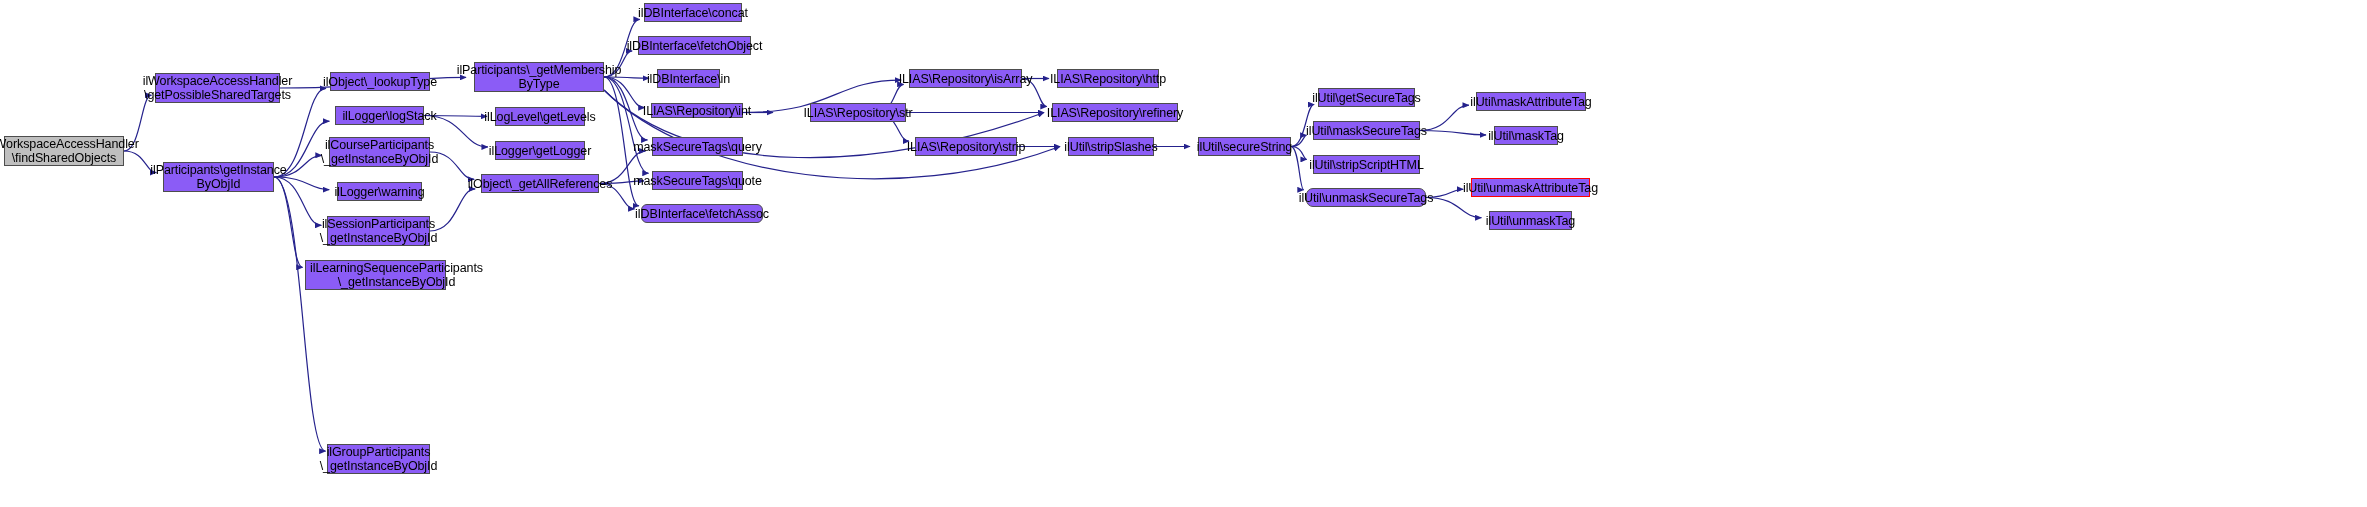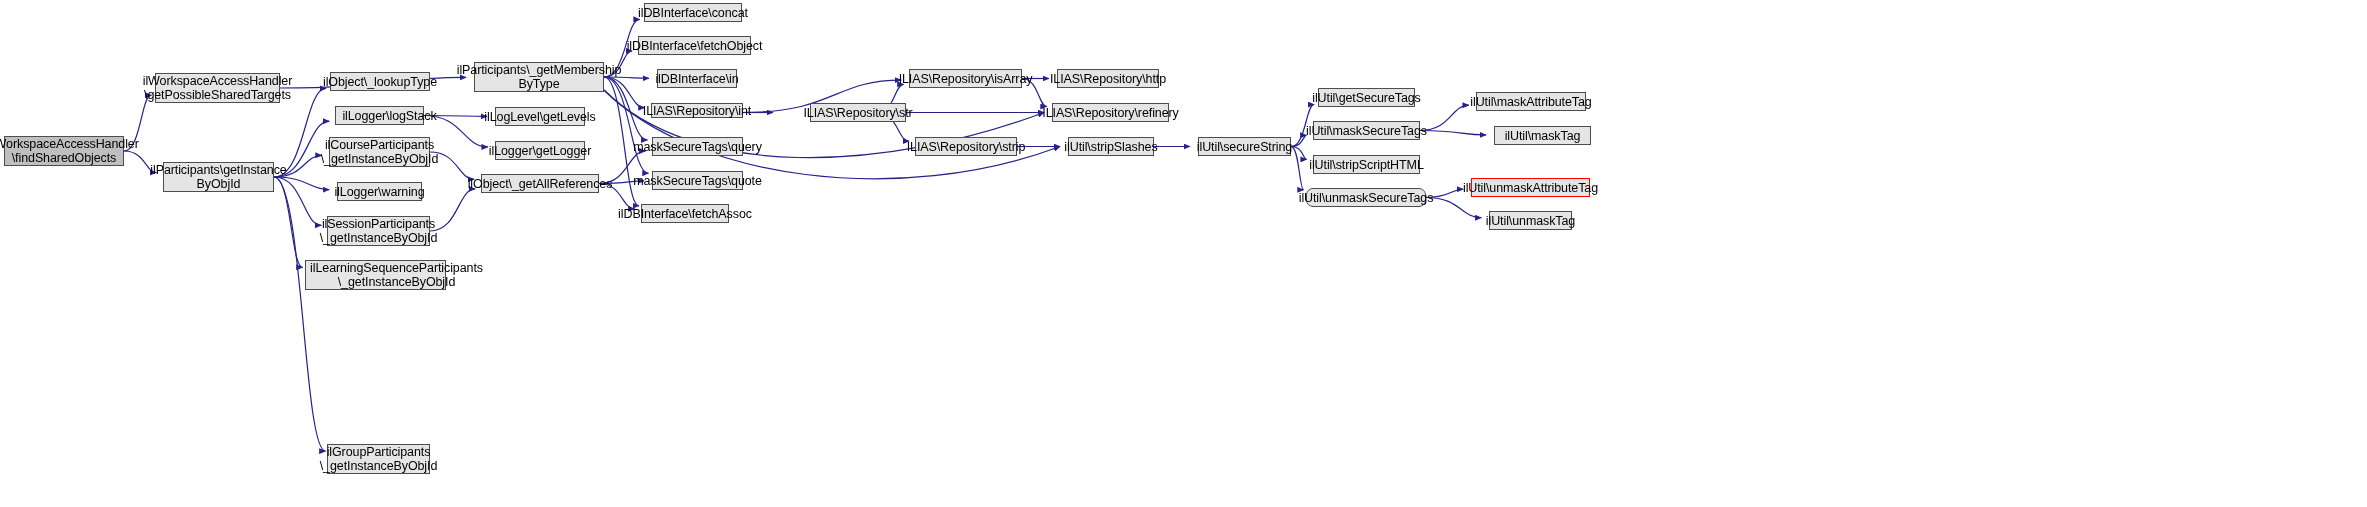--- a/index.html
+++ b/index.html
@@ -19,21 +19,21 @@
     position: absolute;
     left: 0;
     top: 0;
     width: 2367px;
     height: 507px;
     pointer-events: none;
   }
   .node {
     position: absolute;
     box-sizing: border-box;
-    background: #e5e5e5;
+    background: #8b5cf6;
     border: 1px solid #000000;
     display: flex;
     align-items: center;
     justify-content: center;
     text-align: center;
     color: #000000;
     font-size: 12.5px;
     line-height: 14px;
     white-space: pre-line;
     letter-spacing: -0.1px;
@@ -124,34 +124,34 @@
 \_getInstanceByObjId</div>
       <div class="node thick" style="left: 327px; top: 444px; width: 103px; height: 30px;">ilGroupParticipants
 \_getInstanceByObjId</div>
       <div class="node thick" style="left: 474px; top: 62px; width: 130px; height: 30px;">ilParticipants\_getMembership
 ByType</div>
       <div class="node thick" style="left: 495px; top: 107px; width: 90px; height: 19px;">ilLogLevel\getLevels</div>
       <div class="node thick" style="left: 495px; top: 141px; width: 90px; height: 19px;">ilLogger\getLogger</div>
       <div class="node thick" style="left: 481px; top: 174px; width: 118px; height: 19px;">ilObject\_getAllReferences</div>
       <div class="node thick" style="left: 644px; top: 3px; width: 98px; height: 19px;">ilDBInterface\concat</div>
       <div class="node thick" style="left: 638px; top: 36px; width: 113px; height: 19px;">ilDBInterface\fetchObject</div>
-      <div class="node thick" style="left: 657px; top: 69px; width: 80px; height: 19px;">ilDBInterface\in</div>
+      <div class="node thick" style="left: 657px; top: 69px; width: 63px; height: 19px;">ilDBInterface\in</div>
       <div class="node thick" style="left: 651px; top: 103px; width: 92px; height: 15px;">ILIAS\Repository\int</div>
       <div class="node thick" style="left: 652px; top: 137px; width: 91px; height: 19px;">maskSecureTags\query</div>
       <div class="node thick" style="left: 652px; top: 171px; width: 91px; height: 19px;">maskSecureTags\quote</div>
-      <div class="node thick" style="left: 641px; top: 204px; width: 88px; height: 19px;">ilDBInterface\fetchAssoc</div>
+      <div class="node thick" style="left: 641px; top: 204px; width: 122px; height: 19px; border-radius: 6px;">ilDBInterface\fetchAssoc</div>
       <div class="node thick" style="left: 781px; top: 103px; width: 96px; height: 19px; margin-left: 29px;">ILIAS\Repository\str</div>
       <div class="node thick" style="left: 909px; top: 69px; width: 113px; height: 19px;">ILIAS\Repository\isArray</div>
       <div class="node thick" style="left: 915px; top: 137px; width: 102px; height: 19px;">ILIAS\Repository\strip</div>
       <div class="node thick" style="left: 1057px; top: 69px; width: 102px; height: 19px;">ILIAS\Repository\http</div>
-      <div class="node thick" style="left: 1052px; top: 103px; width: 117px; height: 19px;">ILIAS\Repository\refinery</div>
+      <div class="node thick" style="left: 1052px; top: 103px; width: 126px; height: 19px;">ILIAS\Repository\refinery</div>
       <div class="node thick" style="left: 1068px; top: 137px; width: 86px; height: 19px;">ilUtil\stripSlashes</div>
       <div class="node thick" style="left: 1198px; top: 137px; width: 93px; height: 19px;">ilUtil\secureString</div>
       <div class="node thick" style="left: 1318px; top: 88px; width: 97px; height: 19px;">ilUtil\getSecureTags</div>
       <div class="node thick" style="left: 1313px; top: 121px; width: 107px; height: 19px;">ilUtil\maskSecureTags</div>
       <div class="node thick" style="left: 1313px; top: 155px; width: 107px; height: 19px;">ilUtil\stripScriptHTML</div>
       <div class="node thick" style="left: 1306px; top: 188px; width: 120px; height: 19px; border-radius: 7px;">ilUtil\unmaskSecureTags</div>
       <div class="node thick" style="left: 1476px; top: 92px; width: 110px; height: 19px;">ilUtil\maskAttributeTag</div>
-      <div class="node thick" style="left: 1494px; top: 126px; width: 97px; height: 19px;">ilUtil\maskTag</div>
+      <div class="node thick" style="left: 1494px; top: 126px; width: 64px; height: 19px;">ilUtil\maskTag</div>
       <div class="node highlight" style="left: 1471px; top: 178px; width: 119px; height: 19px;">ilUtil\unmaskAttributeTag</div>
       <div class="node thick" style="left: 1489px; top: 211px; width: 83px; height: 19px;">ilUtil\unmaskTag</div>
     </div>
 </div>
 
 </body></html>

